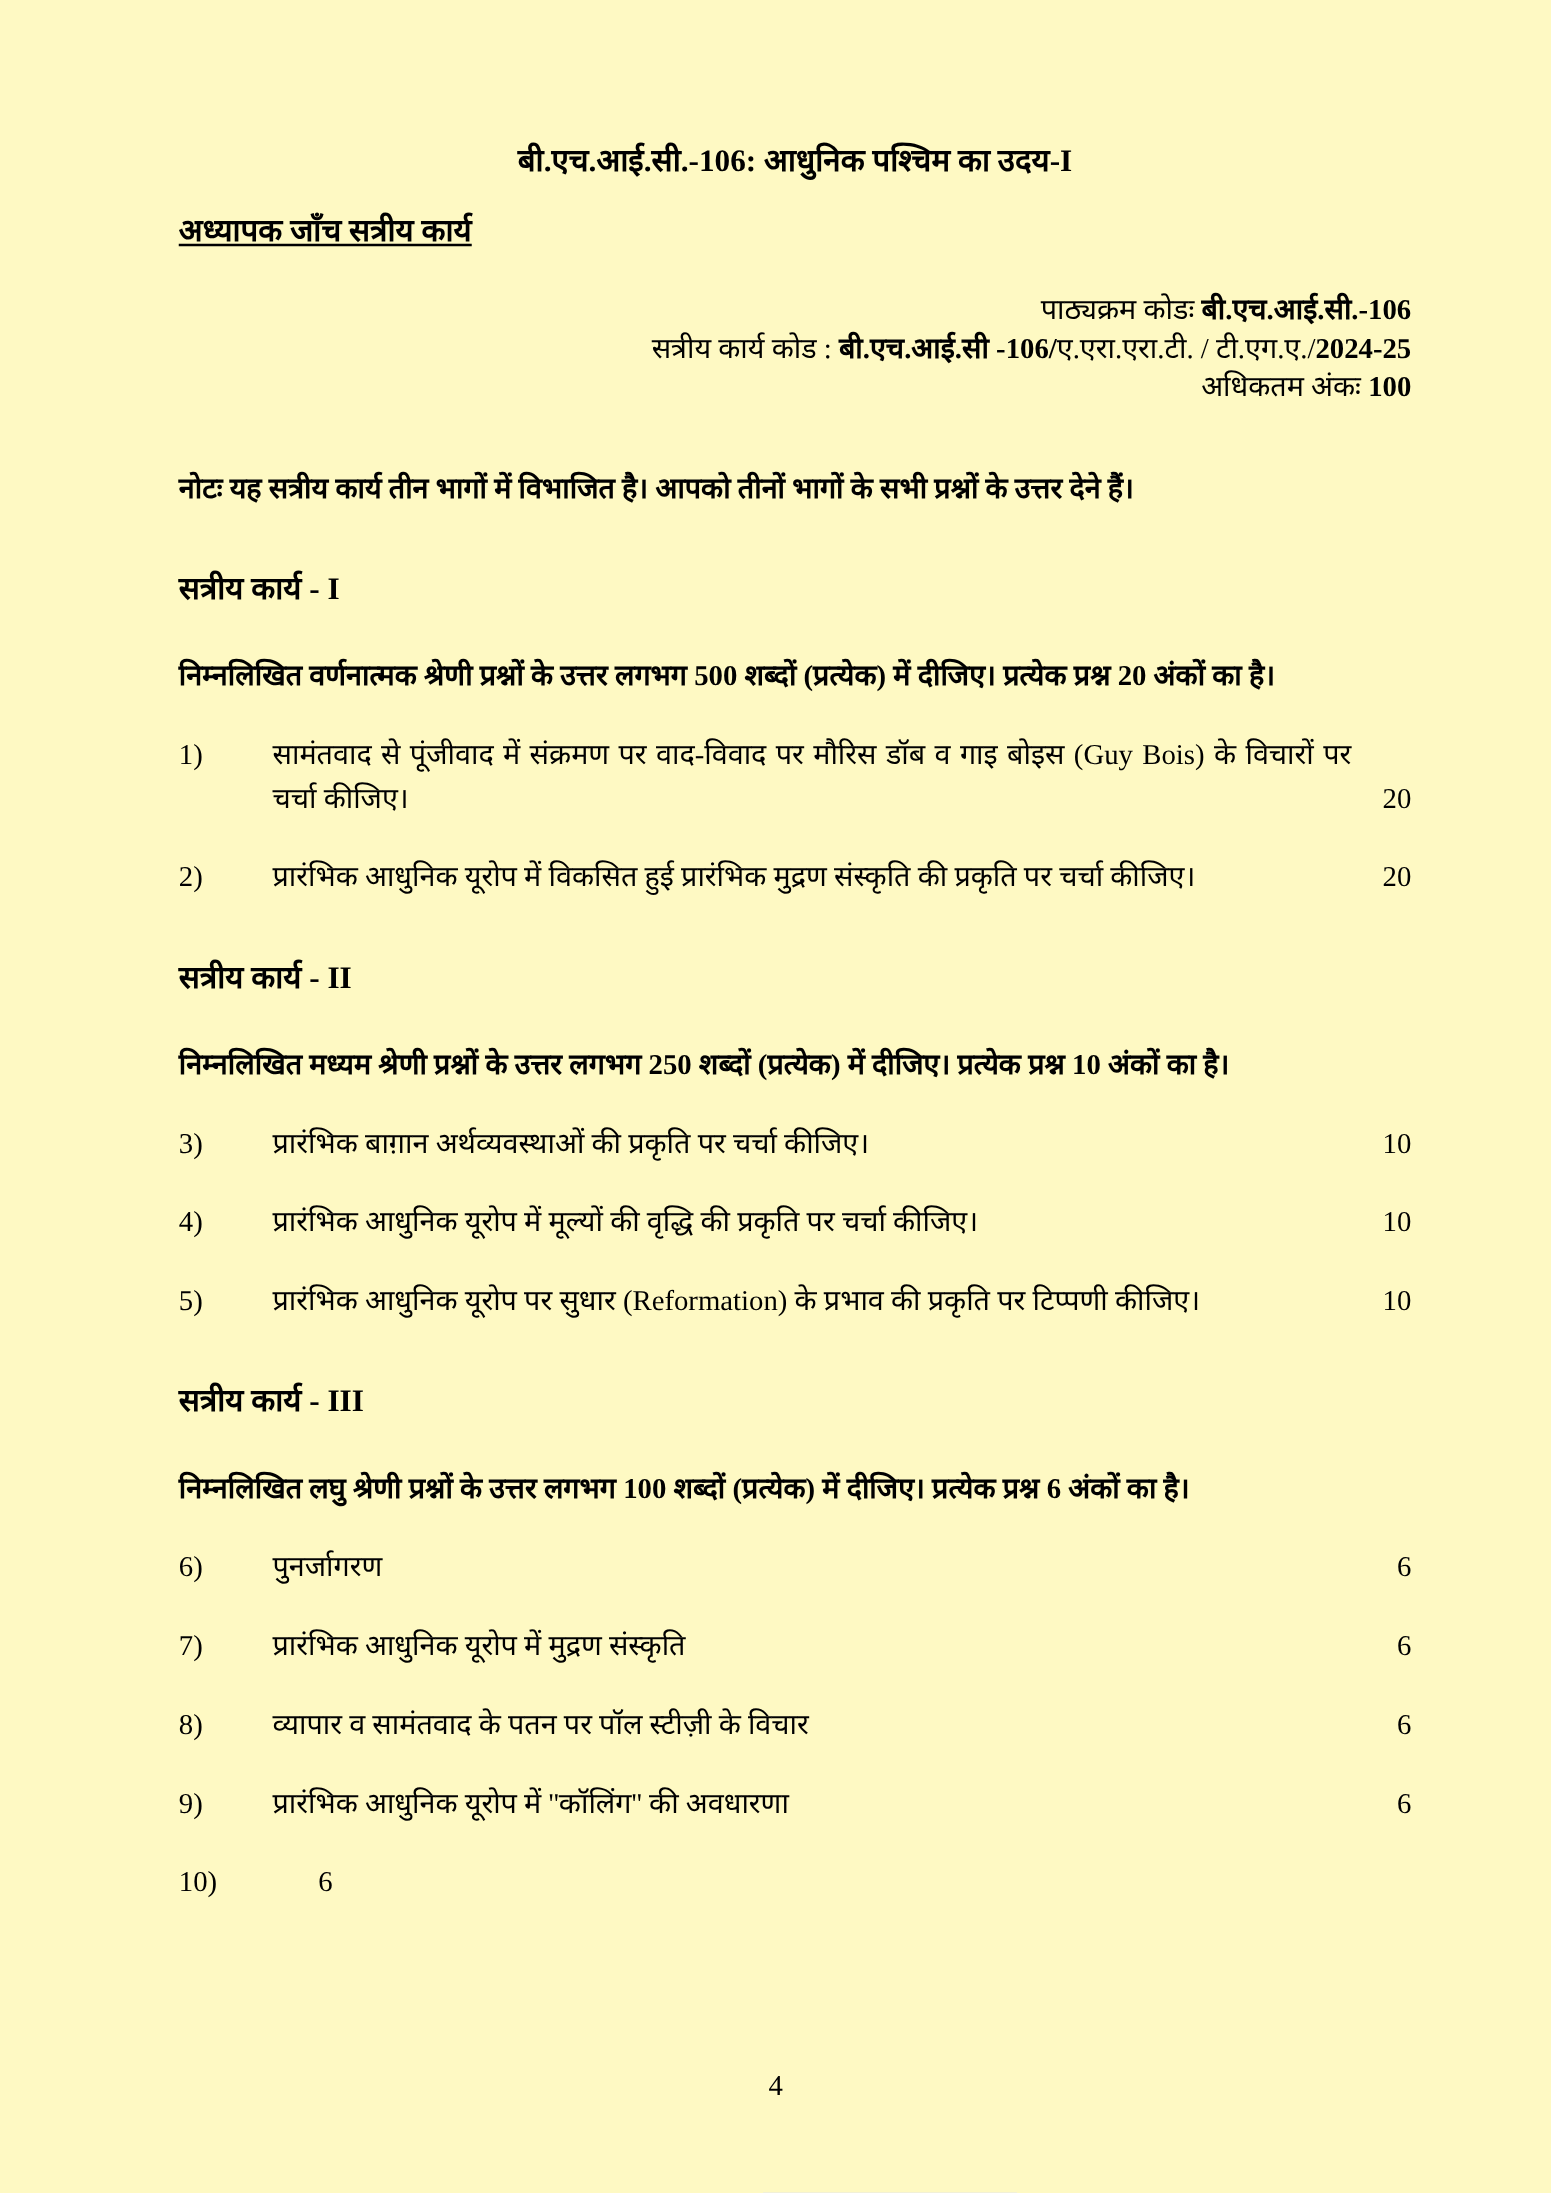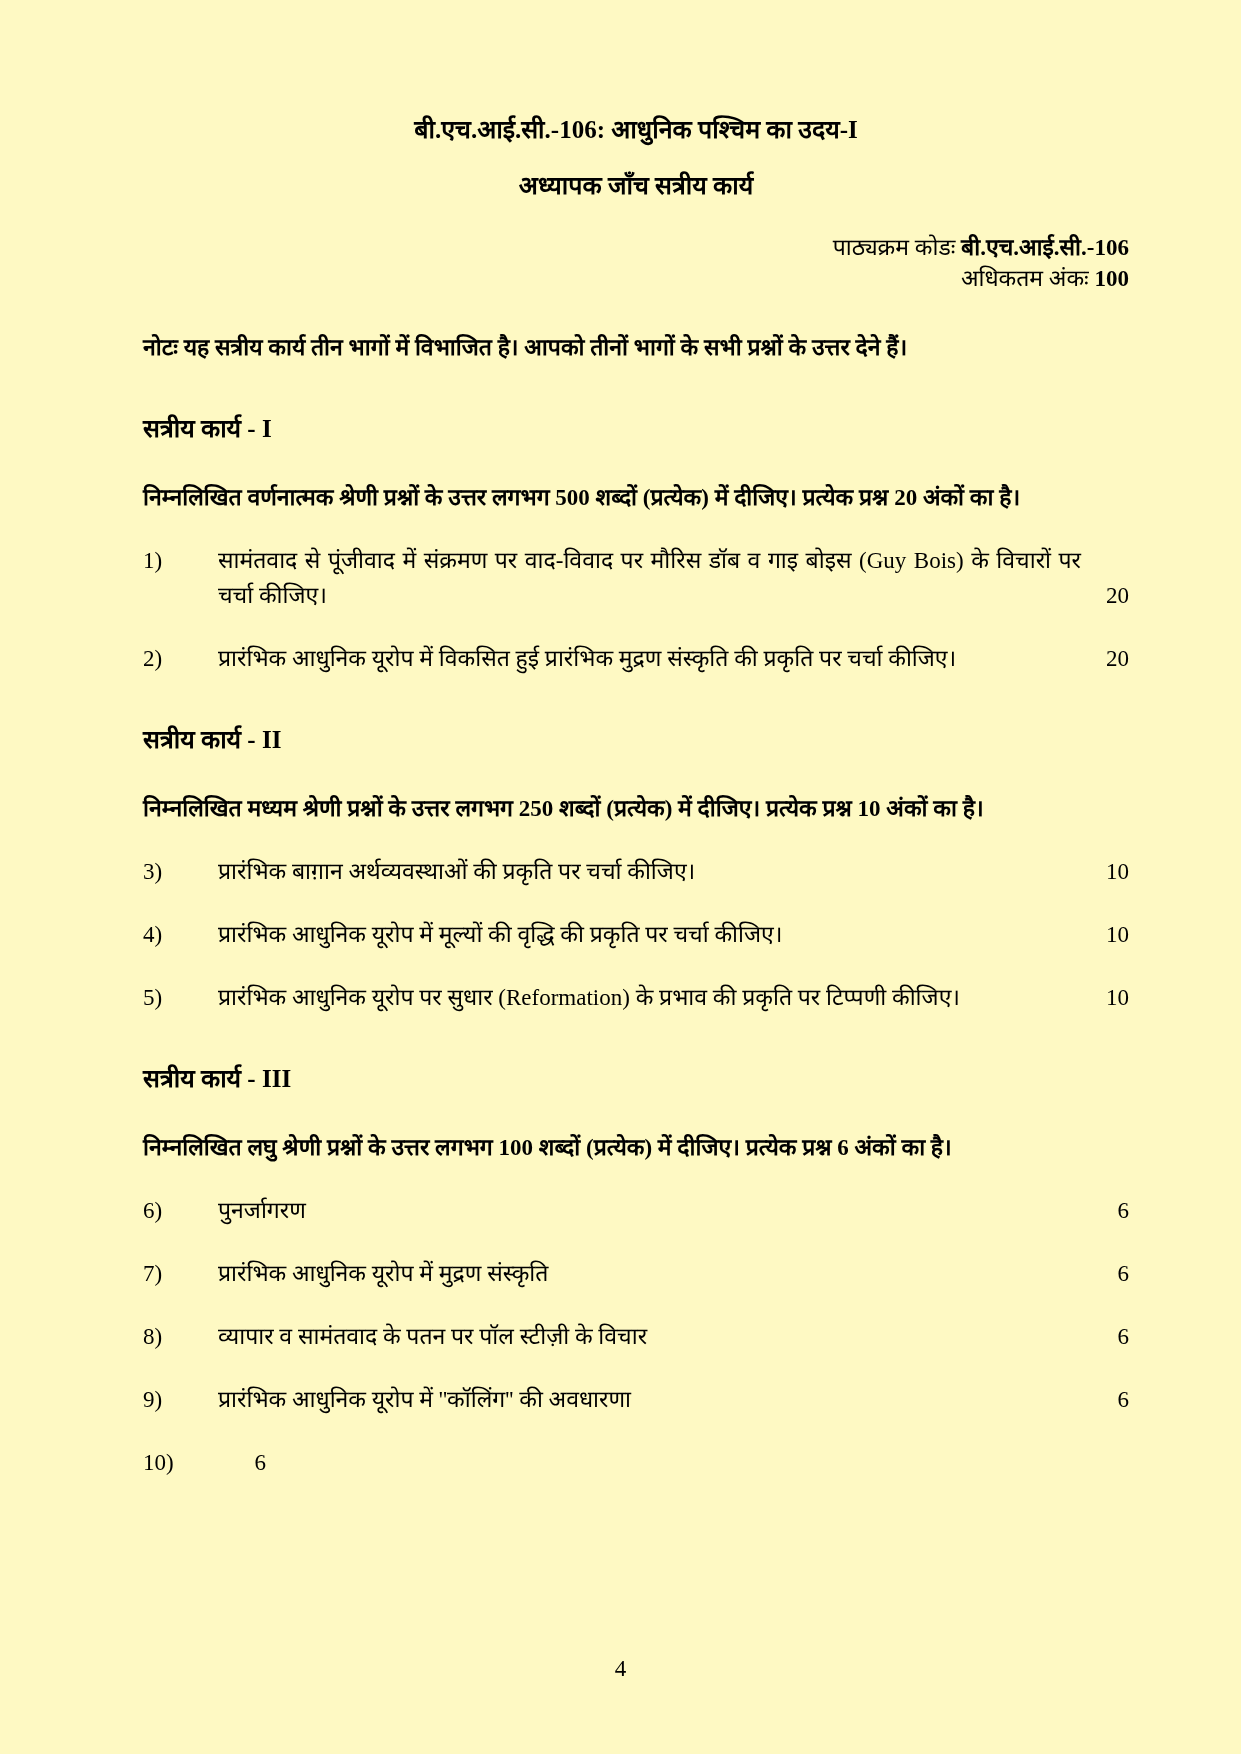--- a/index.html
+++ b/index.html
@@ -15,34 +15,35 @@
     font-size: 23px;
     line-height: 35px;
   }
   .doc-title {
     text-align: center;
     font-weight: bold;
     font-size: 25px;
     line-height: 36px;
   }
   .doc-subtitle {
-    text-align: center;
+    text-align: left;
     font-weight: bold;
     font-size: 25px;
     line-height: 36px;
     margin-top: 20px;
+    text-decoration: underline;
   }
   .codes-block {
     margin-top: 28px;
     text-align: right;
     line-height: 31px;
   }
   .bold { font-weight: bold; margin-top: 36px; }
   .note {
-    margin-top: 36px;
+    margin-top: 48px;
     font-weight: bold;
     text-align: justify;
   }
   .section-heading {
     margin-top: 46px;
     text-align: left;
     font-weight: bold;
     font-size: 25px;
   }
   .section-intro {
@@ -78,20 +79,21 @@
 </head>
 <body>
 
 <div class="page">
 
   <div class="doc-title">बी.एच.आई.सी.-106: आधुनिक पश्चिम का उदय-I</div>
   <div class="doc-subtitle">अध्यापक जाँच सत्रीय कार्य</div>
 
   <div class="codes-block">
     <div><span>पाठ्यक्रम कोडः </span><span class="bold">बी.एच.आई.सी.-106</span></div>
+    <div><span>सत्रीय कार्य कोड : </span><span class="bold">बी.एच.आई.सी -106/</span><span>ए.एरा.एरा.टी. / टी.एग.ए./</span><span class="bold">2024-25</span></div>
     <div><span>अधिकतम अंकः </span><span class="bold">100</span></div>
   </div>
 
   <div class="note">नोटः यह सत्रीय कार्य तीन भागों में विभाजित है। आपको तीनों भागों के सभी प्रश्नों के उत्तर देने हैं।</div>
 
   <div>
     <div class="section-heading">सत्रीय कार्य - I</div>
     <div class="section-intro">निम्नलिखित वर्णनात्मक श्रेणी प्रश्नों के उत्तर लगभग 500 शब्दों (प्रत्येक) में दीजिए। प्रत्येक प्रश्न 20 अंकों का है।</div>
 
     <div class="question">

